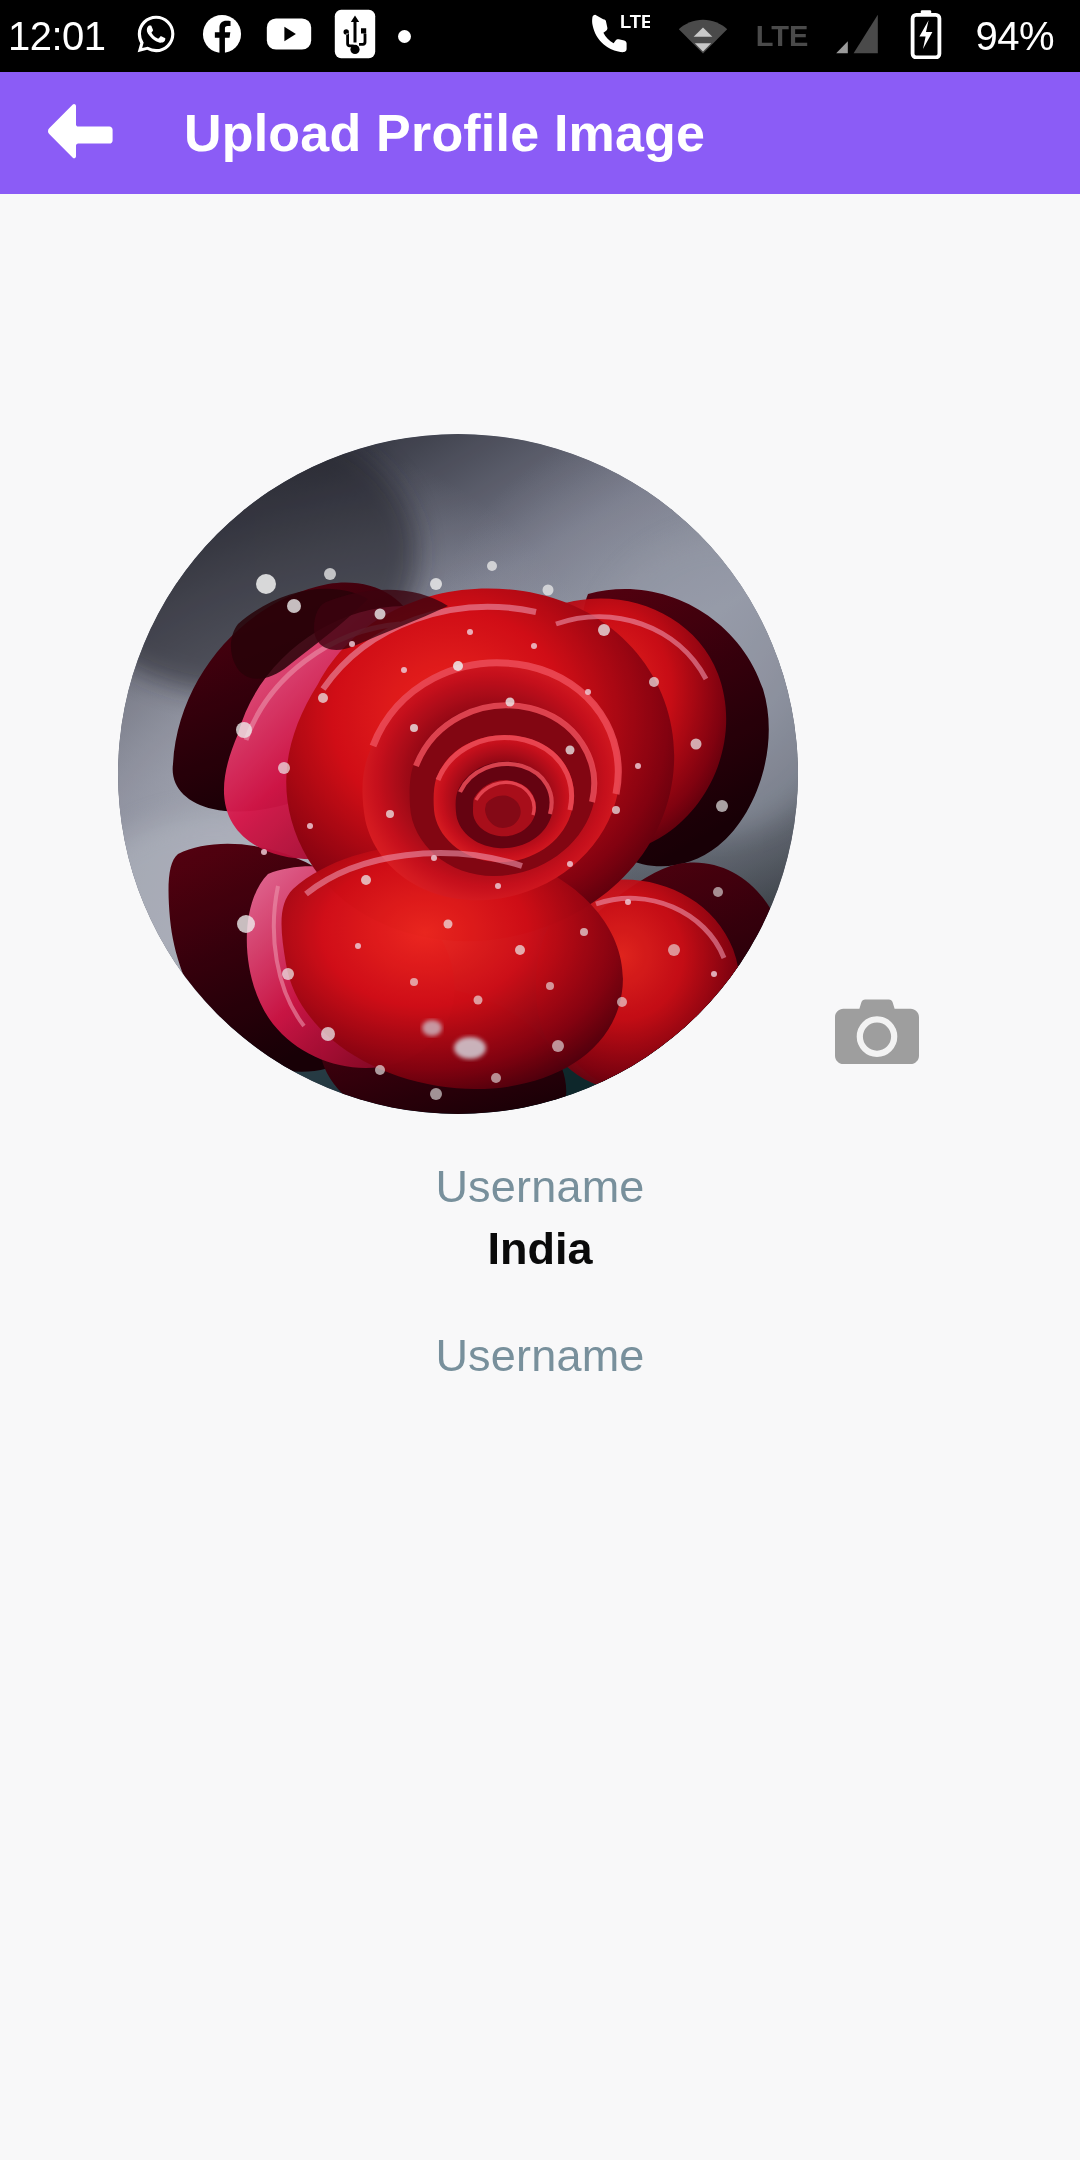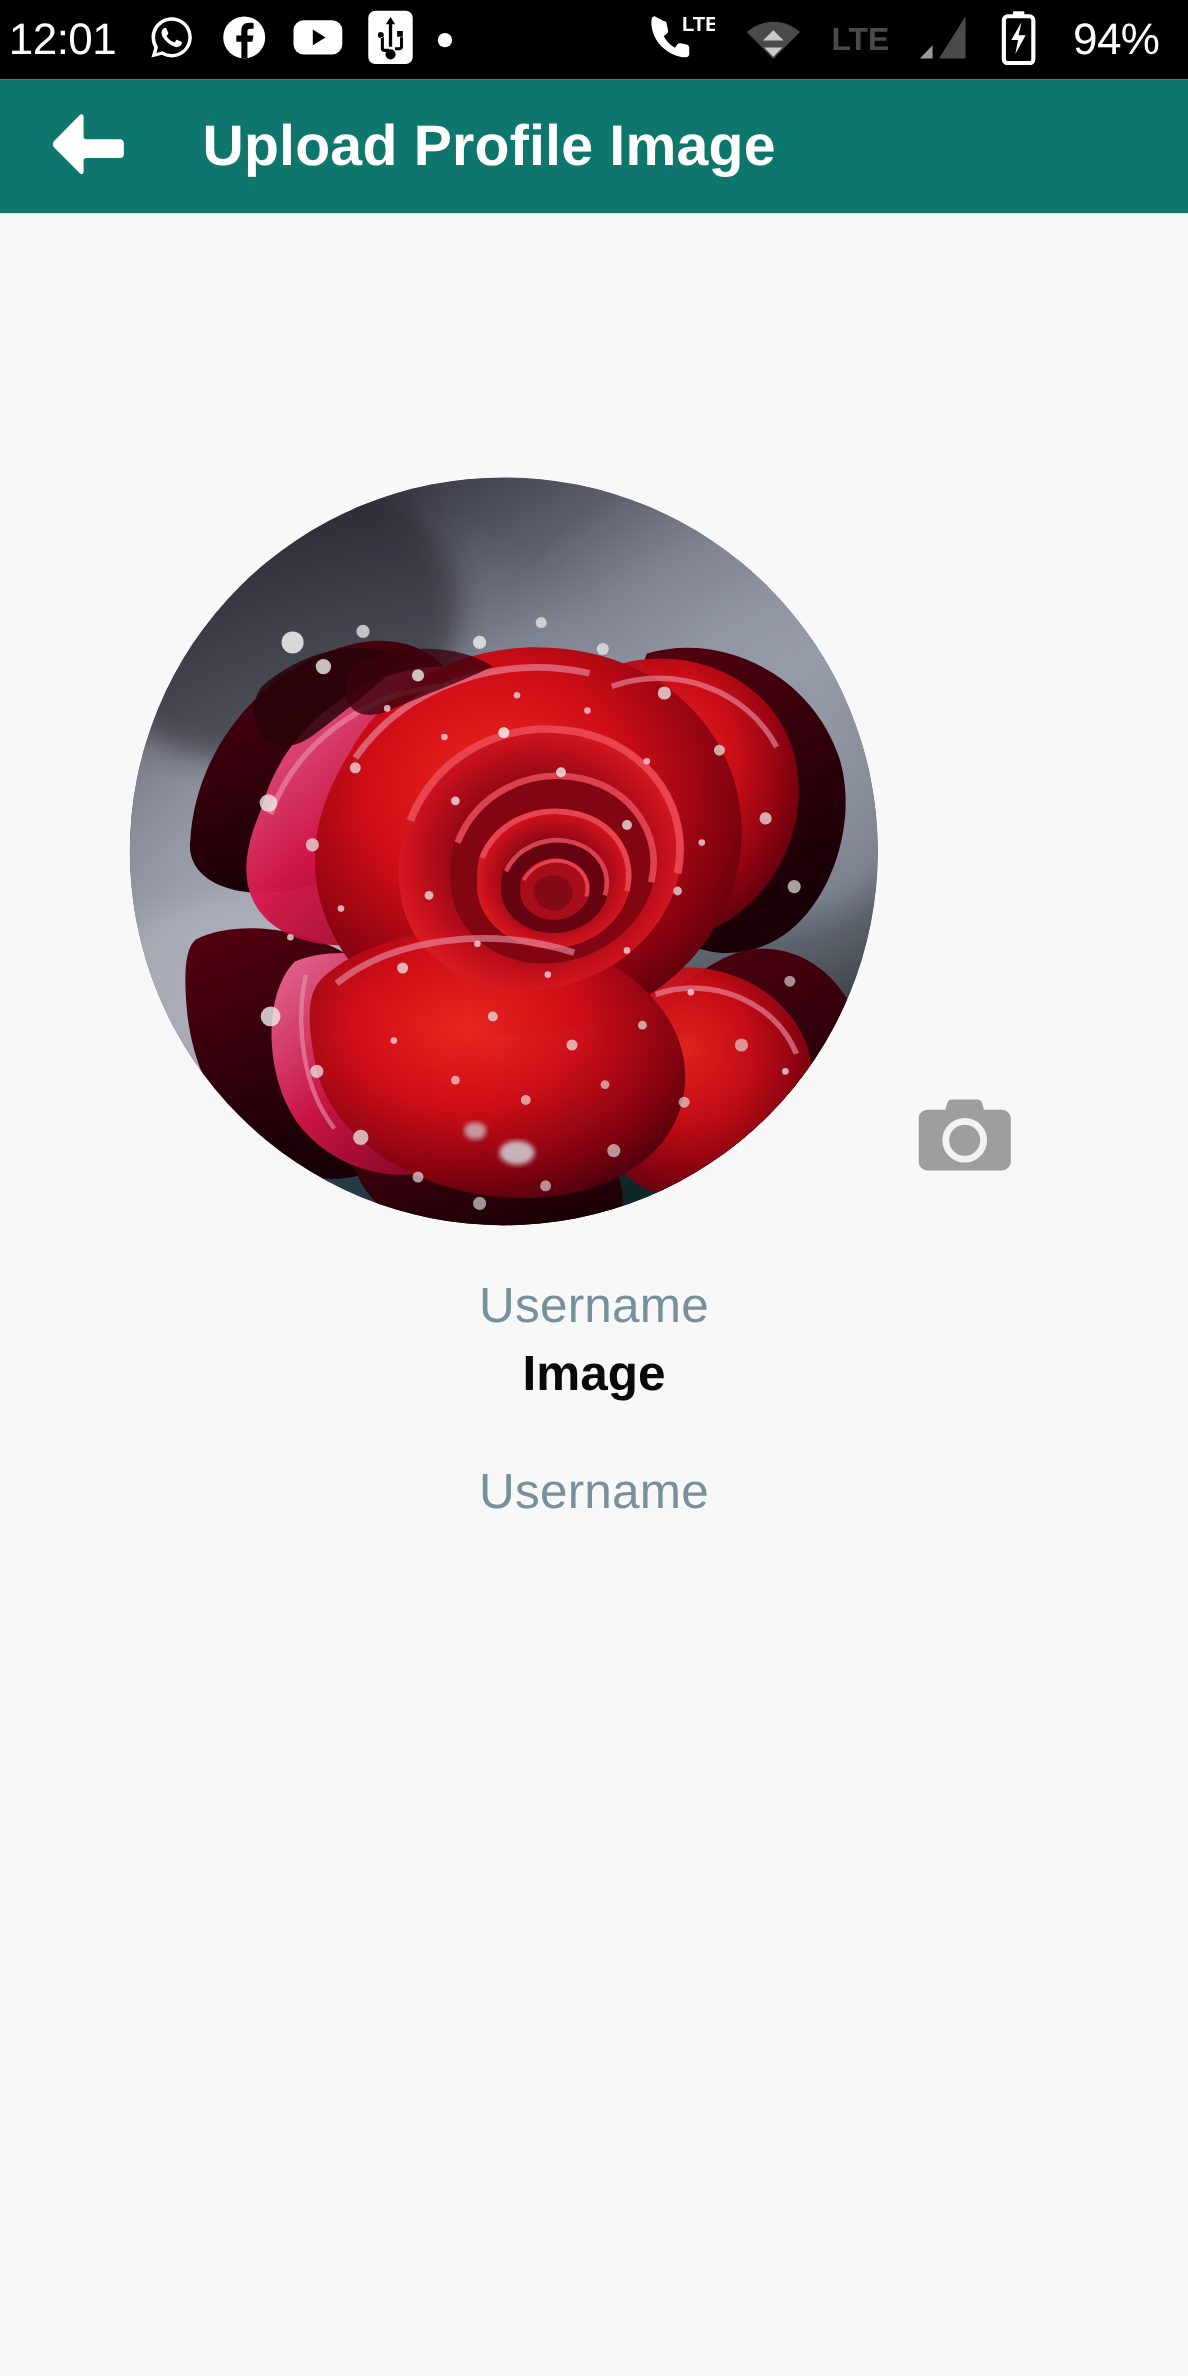--- a/index.html
+++ b/index.html
@@ -31,21 +31,21 @@
     letter-spacing:-0.5px;
   }
   .lte-dim{
     color:#4a4a4a; font-size:29px; font-weight:700; line-height:1;
     letter-spacing:0px; font-family:"Liberation Sans", sans-serif;
   }
 
   
   .appbar{
     position:absolute; top:72px; left:0; width:1080px; height:122px;
-    background:#0f766e; display:flex; align-items:center;
+    background:#8b5cf6; display:flex; align-items:center;
   }
   .back-btn{
     width:112px; height:112px; margin-left:24px;
     display:flex; align-items:center; justify-content:center;
     cursor:pointer; border-radius:50%;
   }
   .appbar-title{
     color:#ffffff; font-size:52px; font-weight:700; letter-spacing:0.2px;
     margin-left:48px; line-height:1;
   }
@@ -377,21 +377,21 @@
           <path fill="#9e9e9e" d="M15.1 0.8h11.8c.9 0 1.7.6 1.95 1.45l.95 3.15H37.8c2.3 0 4.2 1.85 4.2 4.15v19.3c0 2.3-1.9 4.15-4.2 4.15H4.2C1.9 33 0 31.15 0 28.85V9.55C0 7.25 1.9 5.4 4.2 5.4h8L13.15 2.25C13.4 1.4 14.2.8 15.1.8z"></path>
           <circle cx="21" cy="19.3" r="8.6" fill="none" stroke="#f3f3f3" stroke-width="3.1"></circle>
         </svg>
       </span>
     </div>
 
     <div class="info">
 
       <div class="field">
         <div class="field-label">Username</div>
-        <div class="field-value">Image</div>
+        <div class="field-value">India</div>
       </div>
 
       <div class="field">
         <div class="field-label">Username</div>
       </div>
 
     </div>
   </div>
 </div>
 

